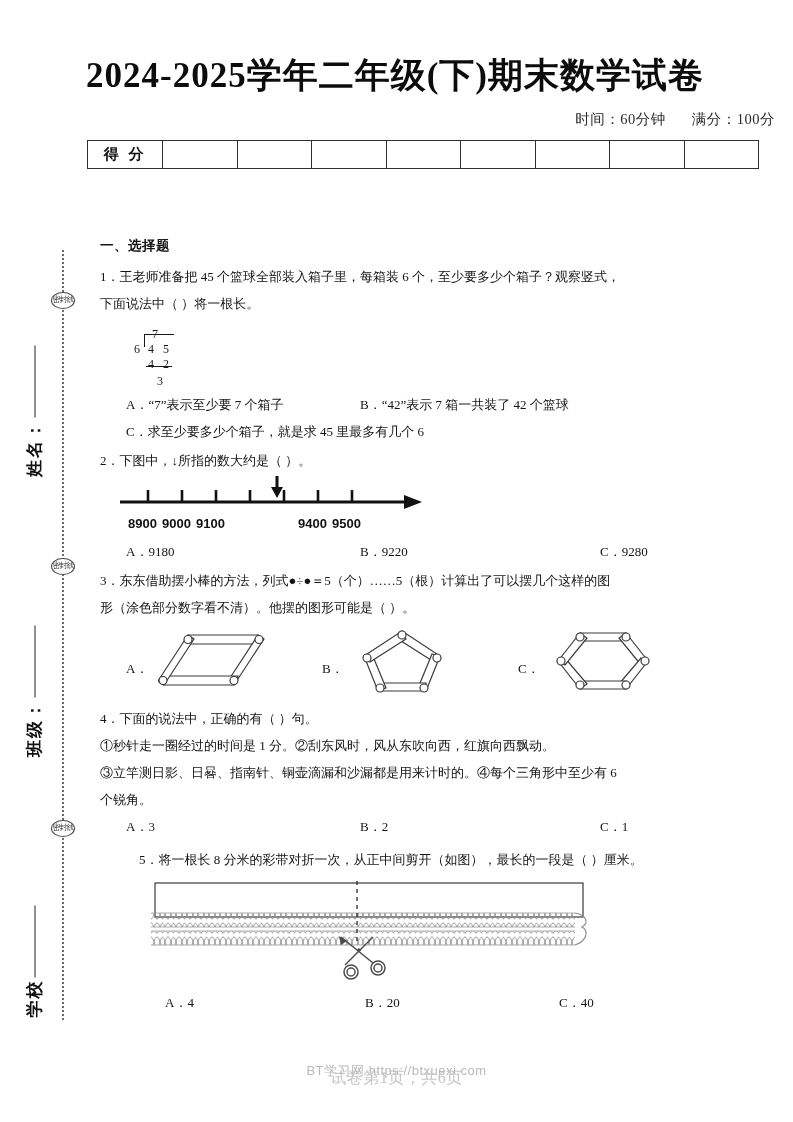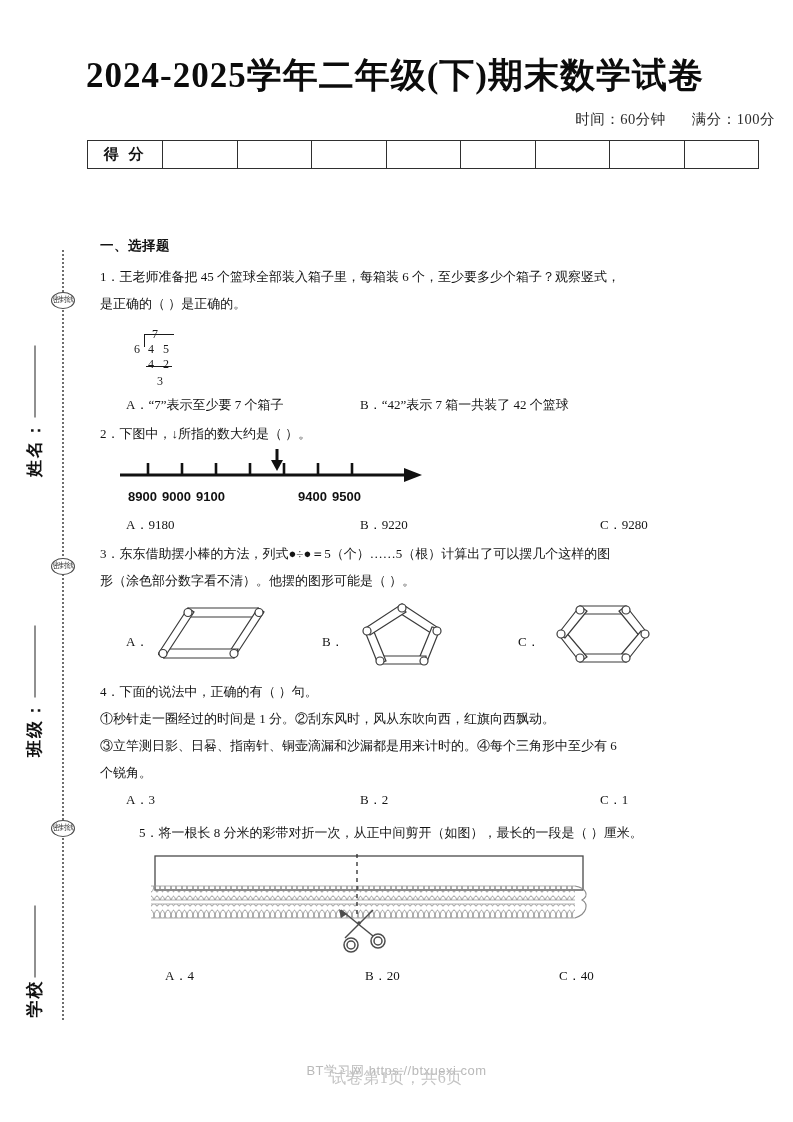--- a/index.html
+++ b/index.html
@@ -297,36 +297,39 @@
     </tr>
   </tbody>
     </table>
 
   <div class="content">
 
     <div class="sec-head">一、选择题</div>
 
     <div class="q">
       <p>1．王老师准备把 45 个篮球全部装入箱子里，每箱装 6 个，至少要多少个箱子？观察竖式，</p>
-      <p>是正确的（   ）是正确的。</p>
+      <p>下面说法中（   ）将一根长。</p>
 
       <div class="division">
         <span class="quot">7</span>
         <span class="obar"></span>
         <span class="vbar"></span>
         <span class="dvsr">6</span>
         <span class="dvnd">4 5</span>
         <span class="prod">4 2</span>
         <span class="ubar"></span>
         <span class="rem">3</span>
       </div>
 
       <div class="opts">
         <span class="o o-a">A．“7”表示至少要 7 个箱子</span>
         <span class="o o-b">B．“42”表示 7 箱一共装了 42 个篮球</span>
+      </div>
+      <div class="opts">
+        <span class="o o-a">C．求至少要多少个箱子，就是求 45 里最多有几个 6</span>
       </div>
     </div>
 
     <div class="q">
       <p>2．下图中，↓所指的数大约是（   ）。</p>
 
       <div class="numline">
         <svg width="320" height="58" viewBox="0 0 320 58">
 
           <line x1="2" y1="26" x2="292" y2="26" stroke="#111" stroke-width="3.2"></line>

